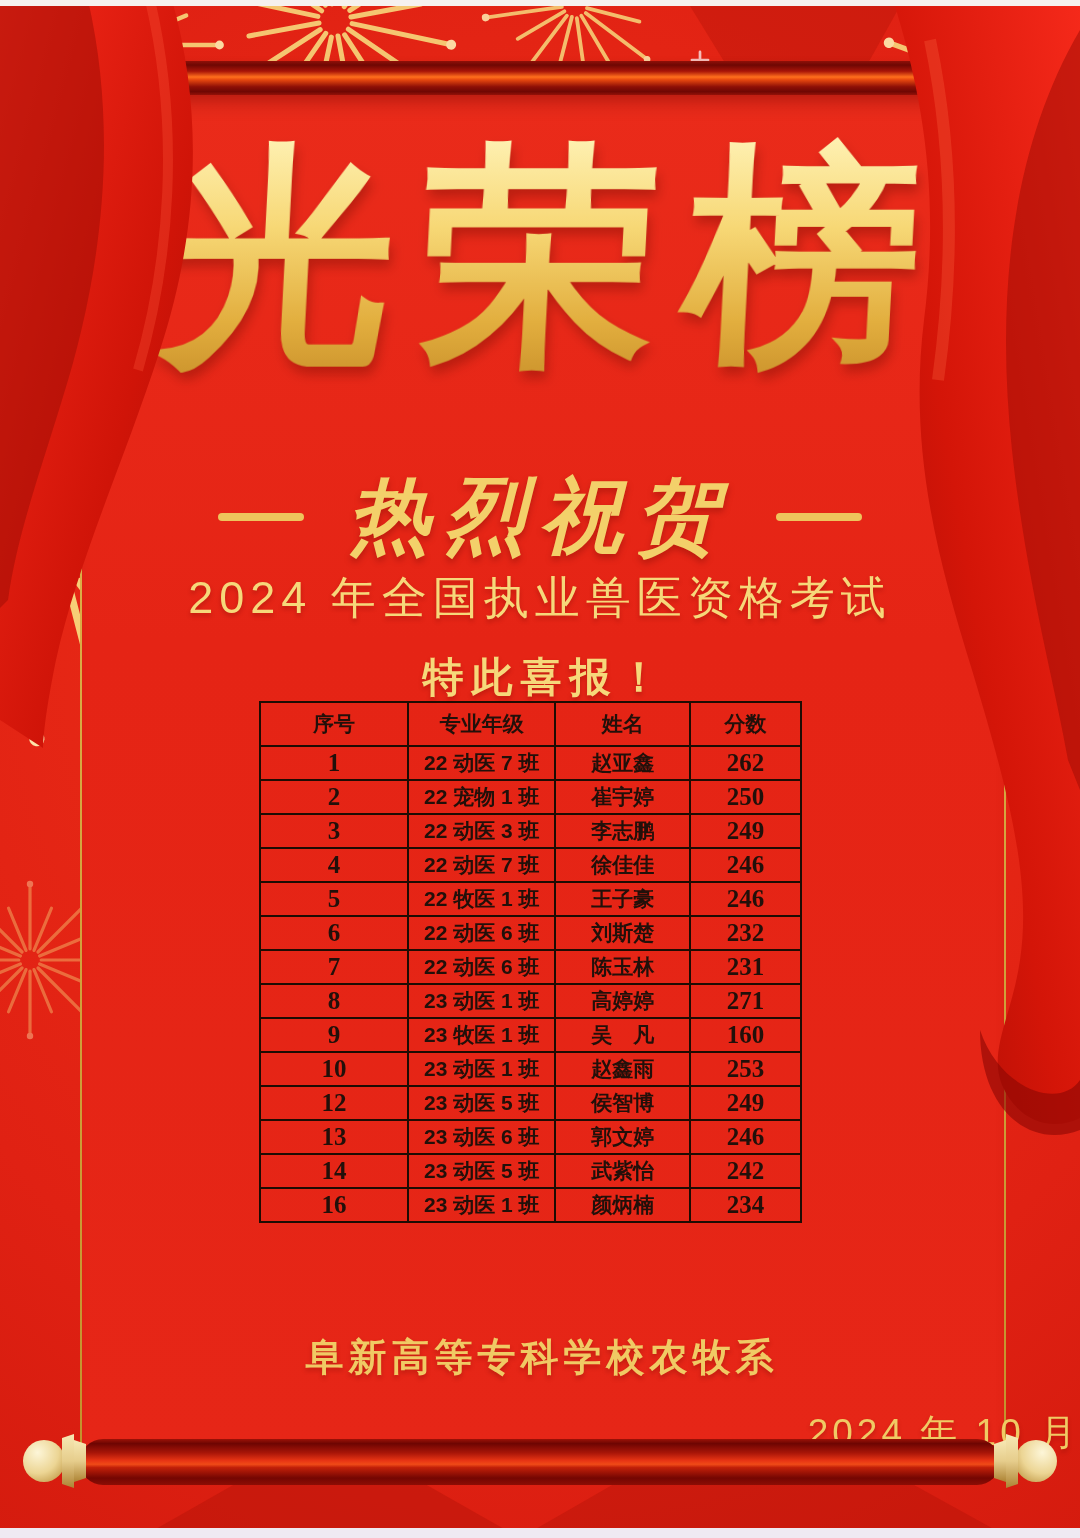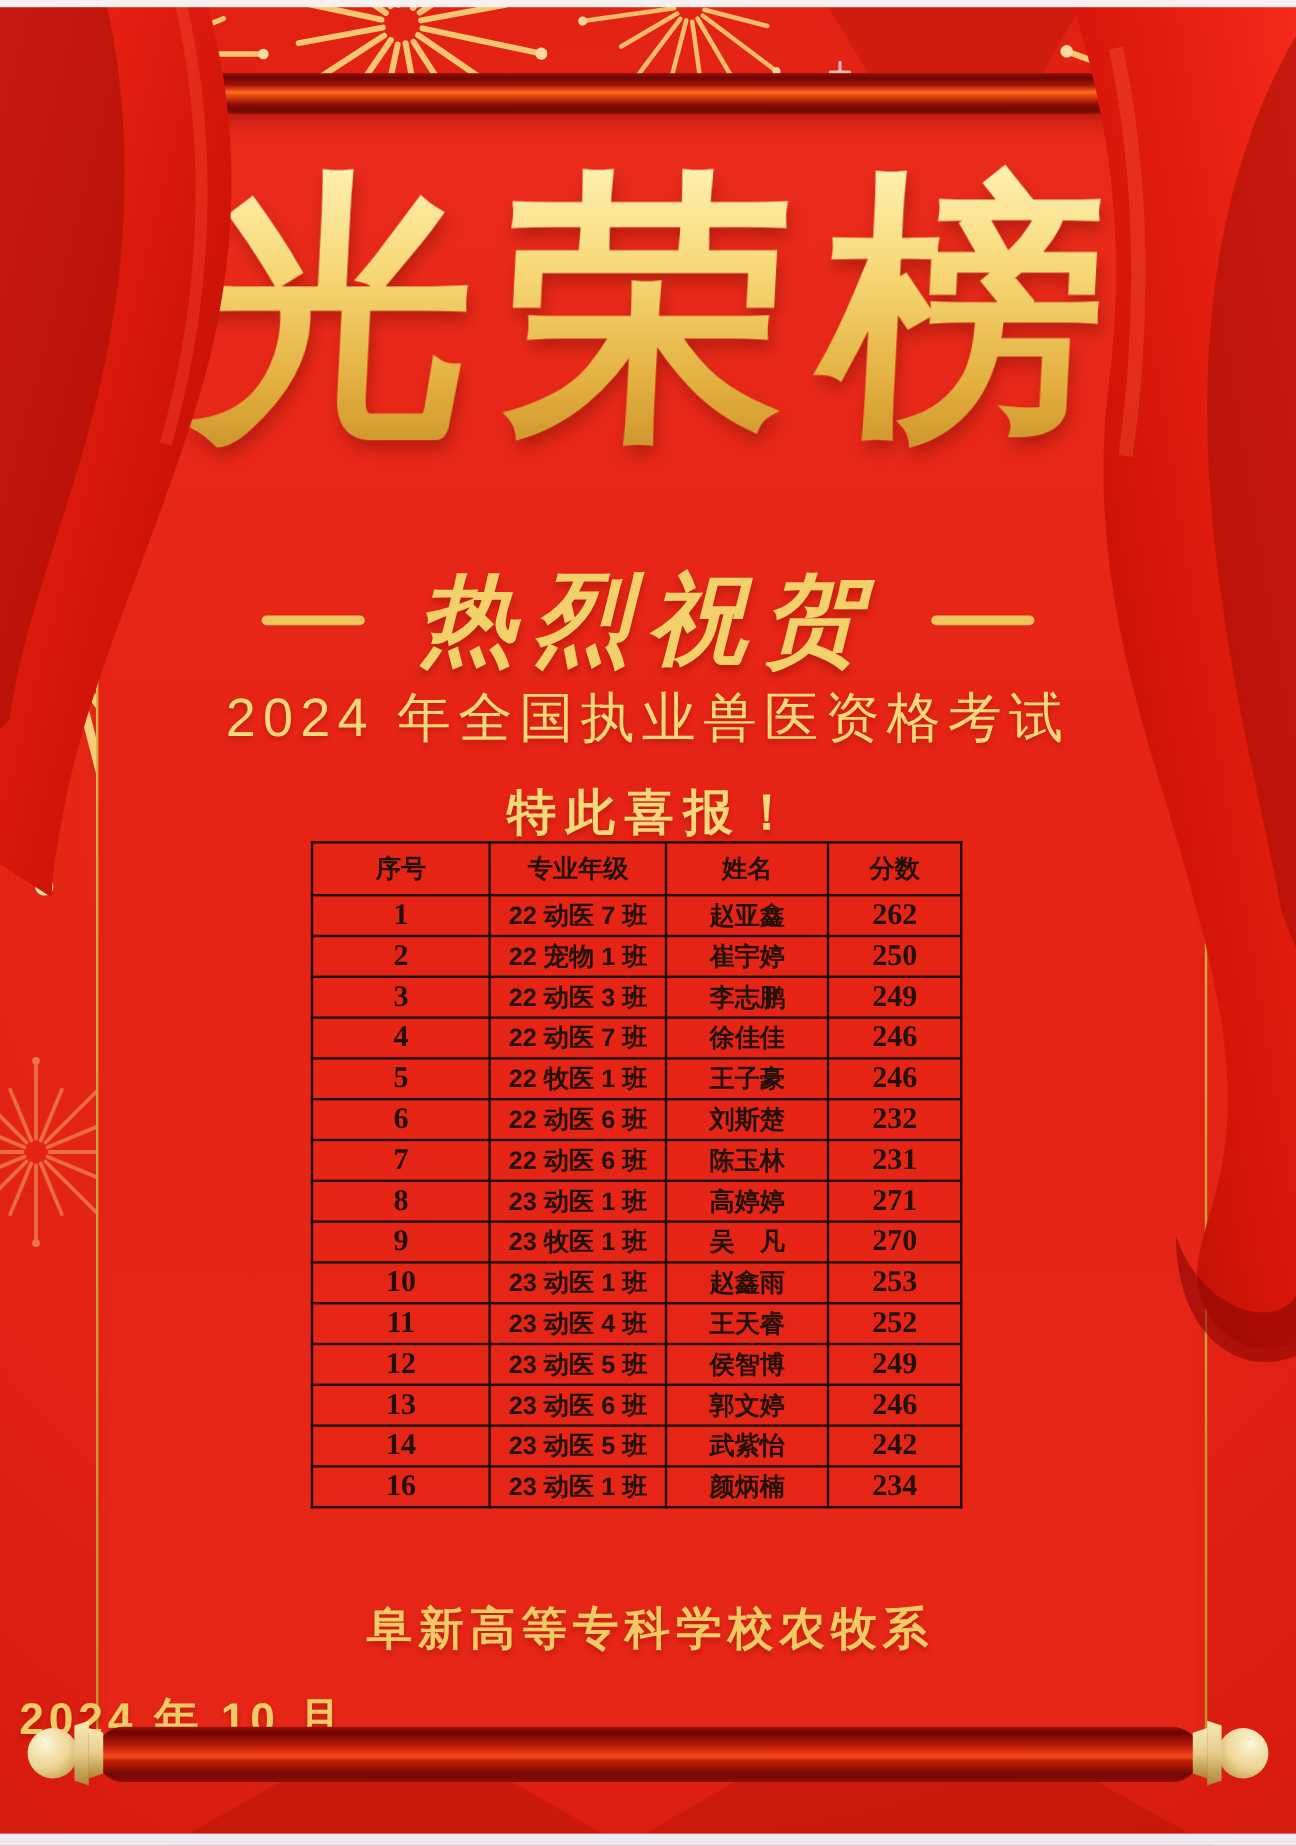--- a/index.html
+++ b/index.html
@@ -62,22 +62,22 @@
   }
   table.results th{height:42px;font-size:21px;}
   table.results td{height:32px;font-size:21px;}
   table.results .num{font-family:"Liberation Serif", serif;font-size:25px;font-weight:700;}
   .org{
     position:absolute;left:4px;right:0;top:1332px;text-align:center;
     font-size:38px;font-weight:900;color:#f0ca64;letter-spacing:5px;
     text-shadow:0 3px 4px rgba(110,10,0,.3);
   }
   .date{
-    position:absolute;left:16px;right:0;top:1408px;text-align:left;
-    font-size:37px;font-weight:700;color:#f0ca64;letter-spacing:4px;
+    position:absolute;left:6px;right:0;top:1408px;text-align:right;
+    font-size:37px;font-weight:400;color:#f0ca64;letter-spacing:4px;
     text-shadow:0 3px 4px rgba(110,10,0,.3);
   }
   .curtains{z-index:30;}
   .bottom-rod{position:absolute;left:18px;top:1426px;z-index:32;}
   .edge{position:absolute;left:0;right:0;z-index:40;}
   .edge.top{top:0;height:6px;background:#f6f1ee;}
   .edge.bottom{bottom:0;height:10px;background:#efeaf2;}
 </style>
 </head>
 <body>
@@ -218,33 +218,27 @@
           <tr>
             <td class="num">8</td>
             <td>23 动医 1 班</td>
             <td>高婷婷</td>
             <td class="num">271</td>
           </tr>
           <tr>
             <td class="num">9</td>
             <td>23 牧医 1 班</td>
             <td>吴　凡</td>
-            <td class="num">270</td>
+            <td class="num">160</td>
           </tr>
           <tr>
             <td class="num">10</td>
             <td>23 动医 1 班</td>
             <td>赵鑫雨</td>
             <td class="num">253</td>
-          </tr>
-          <tr>
-            <td class="num">11</td>
-            <td>23 动医 4 班</td>
-            <td>王天睿</td>
-            <td class="num">252</td>
           </tr>
           <tr>
             <td class="num">12</td>
             <td>23 动医 5 班</td>
             <td>侯智博</td>
             <td class="num">249</td>
           </tr>
           <tr>
             <td class="num">13</td>
             <td>23 动医 6 班</td>

